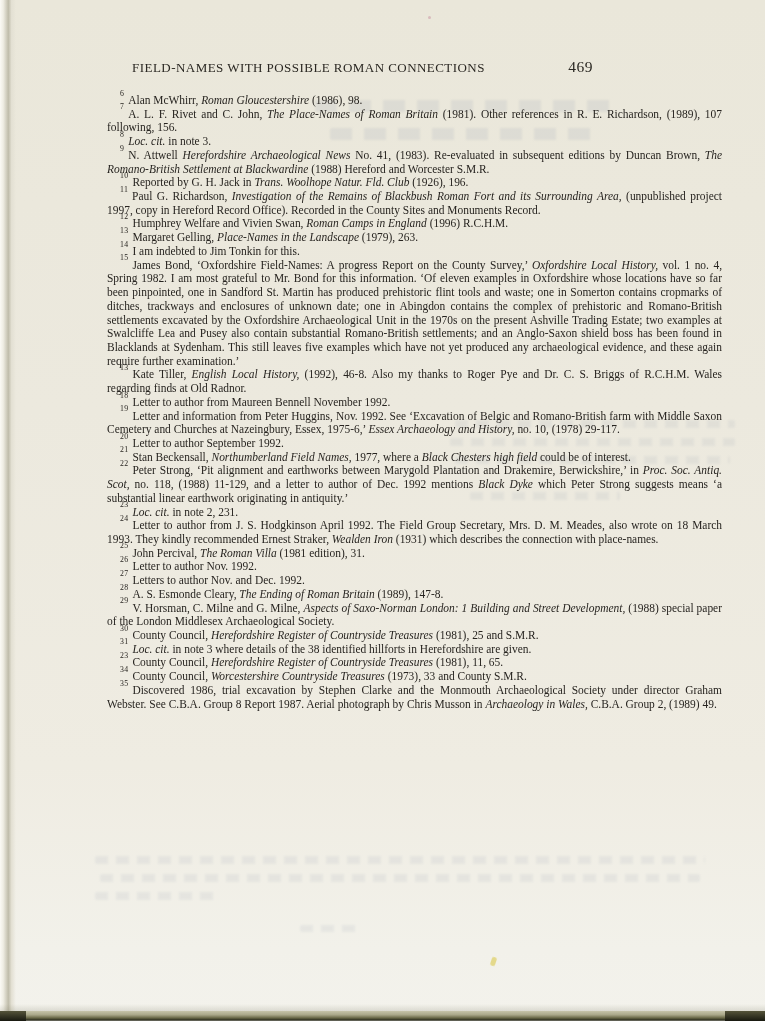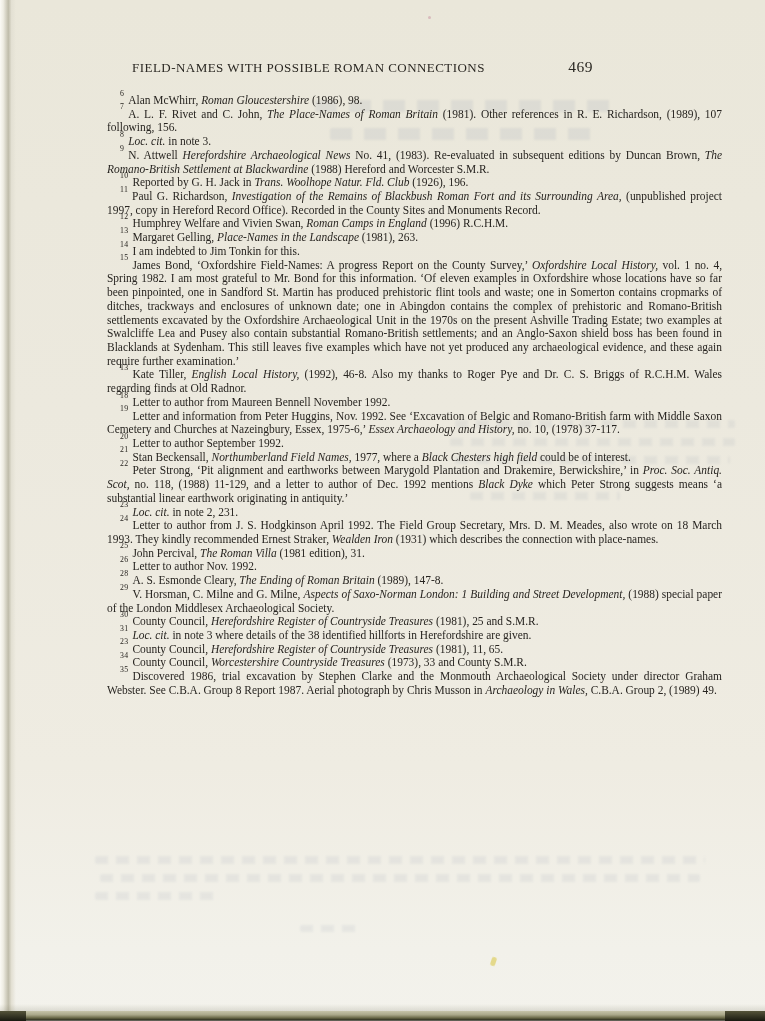--- a/index.html
+++ b/index.html
@@ -95,33 +95,34 @@
   </div>
 
   <div class="notes">
       <p class="note"><sup class="fn-num">6</sup><span>Alan McWhirr, </span><i>Roman Gloucestershire</i><span> (1986), 98.</span></p>
       <p class="note"><sup class="fn-num">7</sup><span>A. L. F. Rivet and C. John, </span><i>The Place-Names of Roman Britain</i><span> (1981). Other references in R. E. Richardson, (1989), 107 following, 156.</span></p>
       <p class="note"><sup class="fn-num">8</sup><i>Loc. cit.</i><span> in note 3.</span></p>
       <p class="note"><sup class="fn-num">9</sup><span>N. Attwell </span><i>Herefordshire Archaeological News</i><span> No. 41, (1983). Re-evaluated in subsequent editions by Duncan Brown, </span><i>The Romano-British Settlement at Blackwardine</i><span> (1988) Hereford and Worcester S.M.R.</span></p>
       <p class="note"><sup class="fn-num">10</sup><span>Reported by G. H. Jack in </span><i>Trans. Woolhope Natur. Fld. Club</i><span> (1926), 196.</span></p>
       <p class="note"><sup class="fn-num">11</sup><span>Paul G. Richardson, </span><i>Investigation of the Remains of Blackbush Roman Fort and its Surrounding Area,</i><span> (unpublished project 1997, copy in Hereford Record Office). Recorded in the County Sites and Monuments Record.</span></p>
       <p class="note"><sup class="fn-num">12</sup><span>Humphrey Welfare and Vivien Swan, </span><i>Roman Camps in England</i><span> (1996) R.C.H.M.</span></p>
-      <p class="note"><sup class="fn-num">13</sup><span>Margaret Gelling, </span><i>Place-Names in the Landscape</i><span> (1981), 263.</span></p>
+      <p class="note"><sup class="fn-num">13</sup><span>Margaret Gelling, </span><i>Place-Names in the Landscape</i><span> (1979), 263.</span></p>
       <p class="note"><sup class="fn-num">14</sup><span>I am indebted to Jim Tonkin for this.</span></p>
       <p class="note"><sup class="fn-num">15</sup><span>James Bond, ‘Oxfordshire Field-Names: A progress Report on the County Survey,’ </span><i>Oxfordshire Local History,</i><span> vol. 1 no. 4, Spring 1982. I am most grateful to Mr. Bond for this information. ‘Of eleven examples in Oxfordshire whose locations have so far been pinpointed, one in Sandford St. Martin has produced prehistoric flint tools and waste; one in Somerton contains cropmarks of ditches, trackways and enclosures of unknown date; one in Abingdon contains the complex of prehistoric and Romano-British settlements excavated by the Oxfordshire Archaeological Unit in the 1970s on the present Ashville Trading Estate; two examples at Swalcliffe Lea and Pusey also contain substantial Romano-British settlements; and an Anglo-Saxon shield boss has been found in Blacklands at Sydenham. This still leaves five examples which have not yet produced any archaeological evidence, and these again require further examination.’</span></p>
       <p class="note"><sup class="fn-num">13</sup><span>Kate Tiller, </span><i>English Local History,</i><span> (1992), 46-8. Also my thanks to Roger Pye and Dr. C. S. Briggs of R.C.H.M. Wales regarding finds at Old Radnor.</span></p>
       <p class="note"><sup class="fn-num">18</sup><span>Letter to author from Maureen Bennell November 1992.</span></p>
-      <p class="note"><sup class="fn-num">19</sup><span>Letter and information from Peter Huggins, Nov. 1992. See ‘Excavation of Belgic and Romano-British farm with Middle Saxon Cemetery and Churches at Nazeingbury, Essex, 1975-6,’ </span><i>Essex Archaeology and History,</i><span> no. 10, (1978) 37-117.</span></p>
+      <p class="note"><sup class="fn-num">19</sup><span>Letter and information from Peter Huggins, Nov. 1992. See ‘Excavation of Belgic and Romano-British farm with Middle Saxon Cemetery and Churches at Nazeingbury, Essex, 1975-6,’ </span><i>Essex Archaeology and History,</i><span> no. 10, (1978) 29-117.</span></p>
       <p class="note"><sup class="fn-num">20</sup><span>Letter to author September 1992.</span></p>
       <p class="note"><sup class="fn-num">21</sup><span>Stan Beckensall, </span><i>Northumberland Field Names,</i><span> 1977, where a </span><i>Black Chesters high field</i><span> could be of interest.</span></p>
       <p class="note"><sup class="fn-num">22</sup><span>Peter Strong, ‘Pit alignment and earthworks between Marygold Plantation and Drakemire, Berwickshire,’ in </span><i>Proc. Soc. Antiq. Scot,</i><span> no. 118, (1988) 11-129, and a letter to author of Dec. 1992 mentions </span><i>Black Dyke</i><span> which Peter Strong suggests means ‘a substantial linear earthwork originating in antiquity.’</span></p>
       <p class="note"><sup class="fn-num">23</sup><i>Loc. cit.</i><span> in note 2, 231.</span></p>
       <p class="note"><sup class="fn-num">24</sup><span>Letter to author from J. S. Hodgkinson April 1992. The Field Group Secretary, Mrs. D. M. Meades, also wrote on 18 March 1993. They kindly recommended Ernest Straker, </span><i>Wealden Iron</i><span> (1931) which describes the connection with place-names.</span></p>
       <p class="note"><sup class="fn-num">25</sup><span>John Percival, </span><i>The Roman Villa</i><span> (1981 edition), 31.</span></p>
       <p class="note"><sup class="fn-num">26</sup><span>Letter to author Nov. 1992.</span></p>
+      <p class="note"><sup class="fn-num">27</sup><span>Letters to author Nov. and Dec. 1992.</span></p>
       <p class="note"><sup class="fn-num">28</sup><span>A. S. Esmonde Cleary, </span><i>The Ending of Roman Britain</i><span> (1989), 147-8.</span></p>
       <p class="note"><sup class="fn-num">29</sup><span>V. Horsman, C. Milne and G. Milne, </span><i>Aspects of Saxo-Norman London: 1 Building and Street Development,</i><span> (1988) special paper of the London Middlesex Archaeological Society.</span></p>
       <p class="note"><sup class="fn-num">30</sup><span>County Council, </span><i>Herefordshire Register of Countryside Treasures</i><span> (1981), 25 and S.M.R.</span></p>
       <p class="note"><sup class="fn-num">31</sup><i>Loc. cit.</i><span> in note 3 where details of the 38 identified hillforts in Herefordshire are given.</span></p>
       <p class="note"><sup class="fn-num">23</sup><span>County Council, </span><i>Herefordshire Register of Countryside Treasures</i><span> (1981), 11, 65.</span></p>
       <p class="note"><sup class="fn-num">34</sup><span>County Council, </span><i>Worcestershire Countryside Treasures</i><span> (1973), 33 and County S.M.R.</span></p>
       <p class="note"><sup class="fn-num">35</sup><span>Discovered 1986, trial excavation by Stephen Clarke and the Monmouth Archaeological Society under director Graham Webster. See C.B.A. Group 8 Report 1987. Aerial photograph by Chris Musson in </span><i>Archaeology in Wales,</i><span> C.B.A. Group 2, (1989) 49.</span></p>
     </div>
 
   <div class="edge-left"></div>

